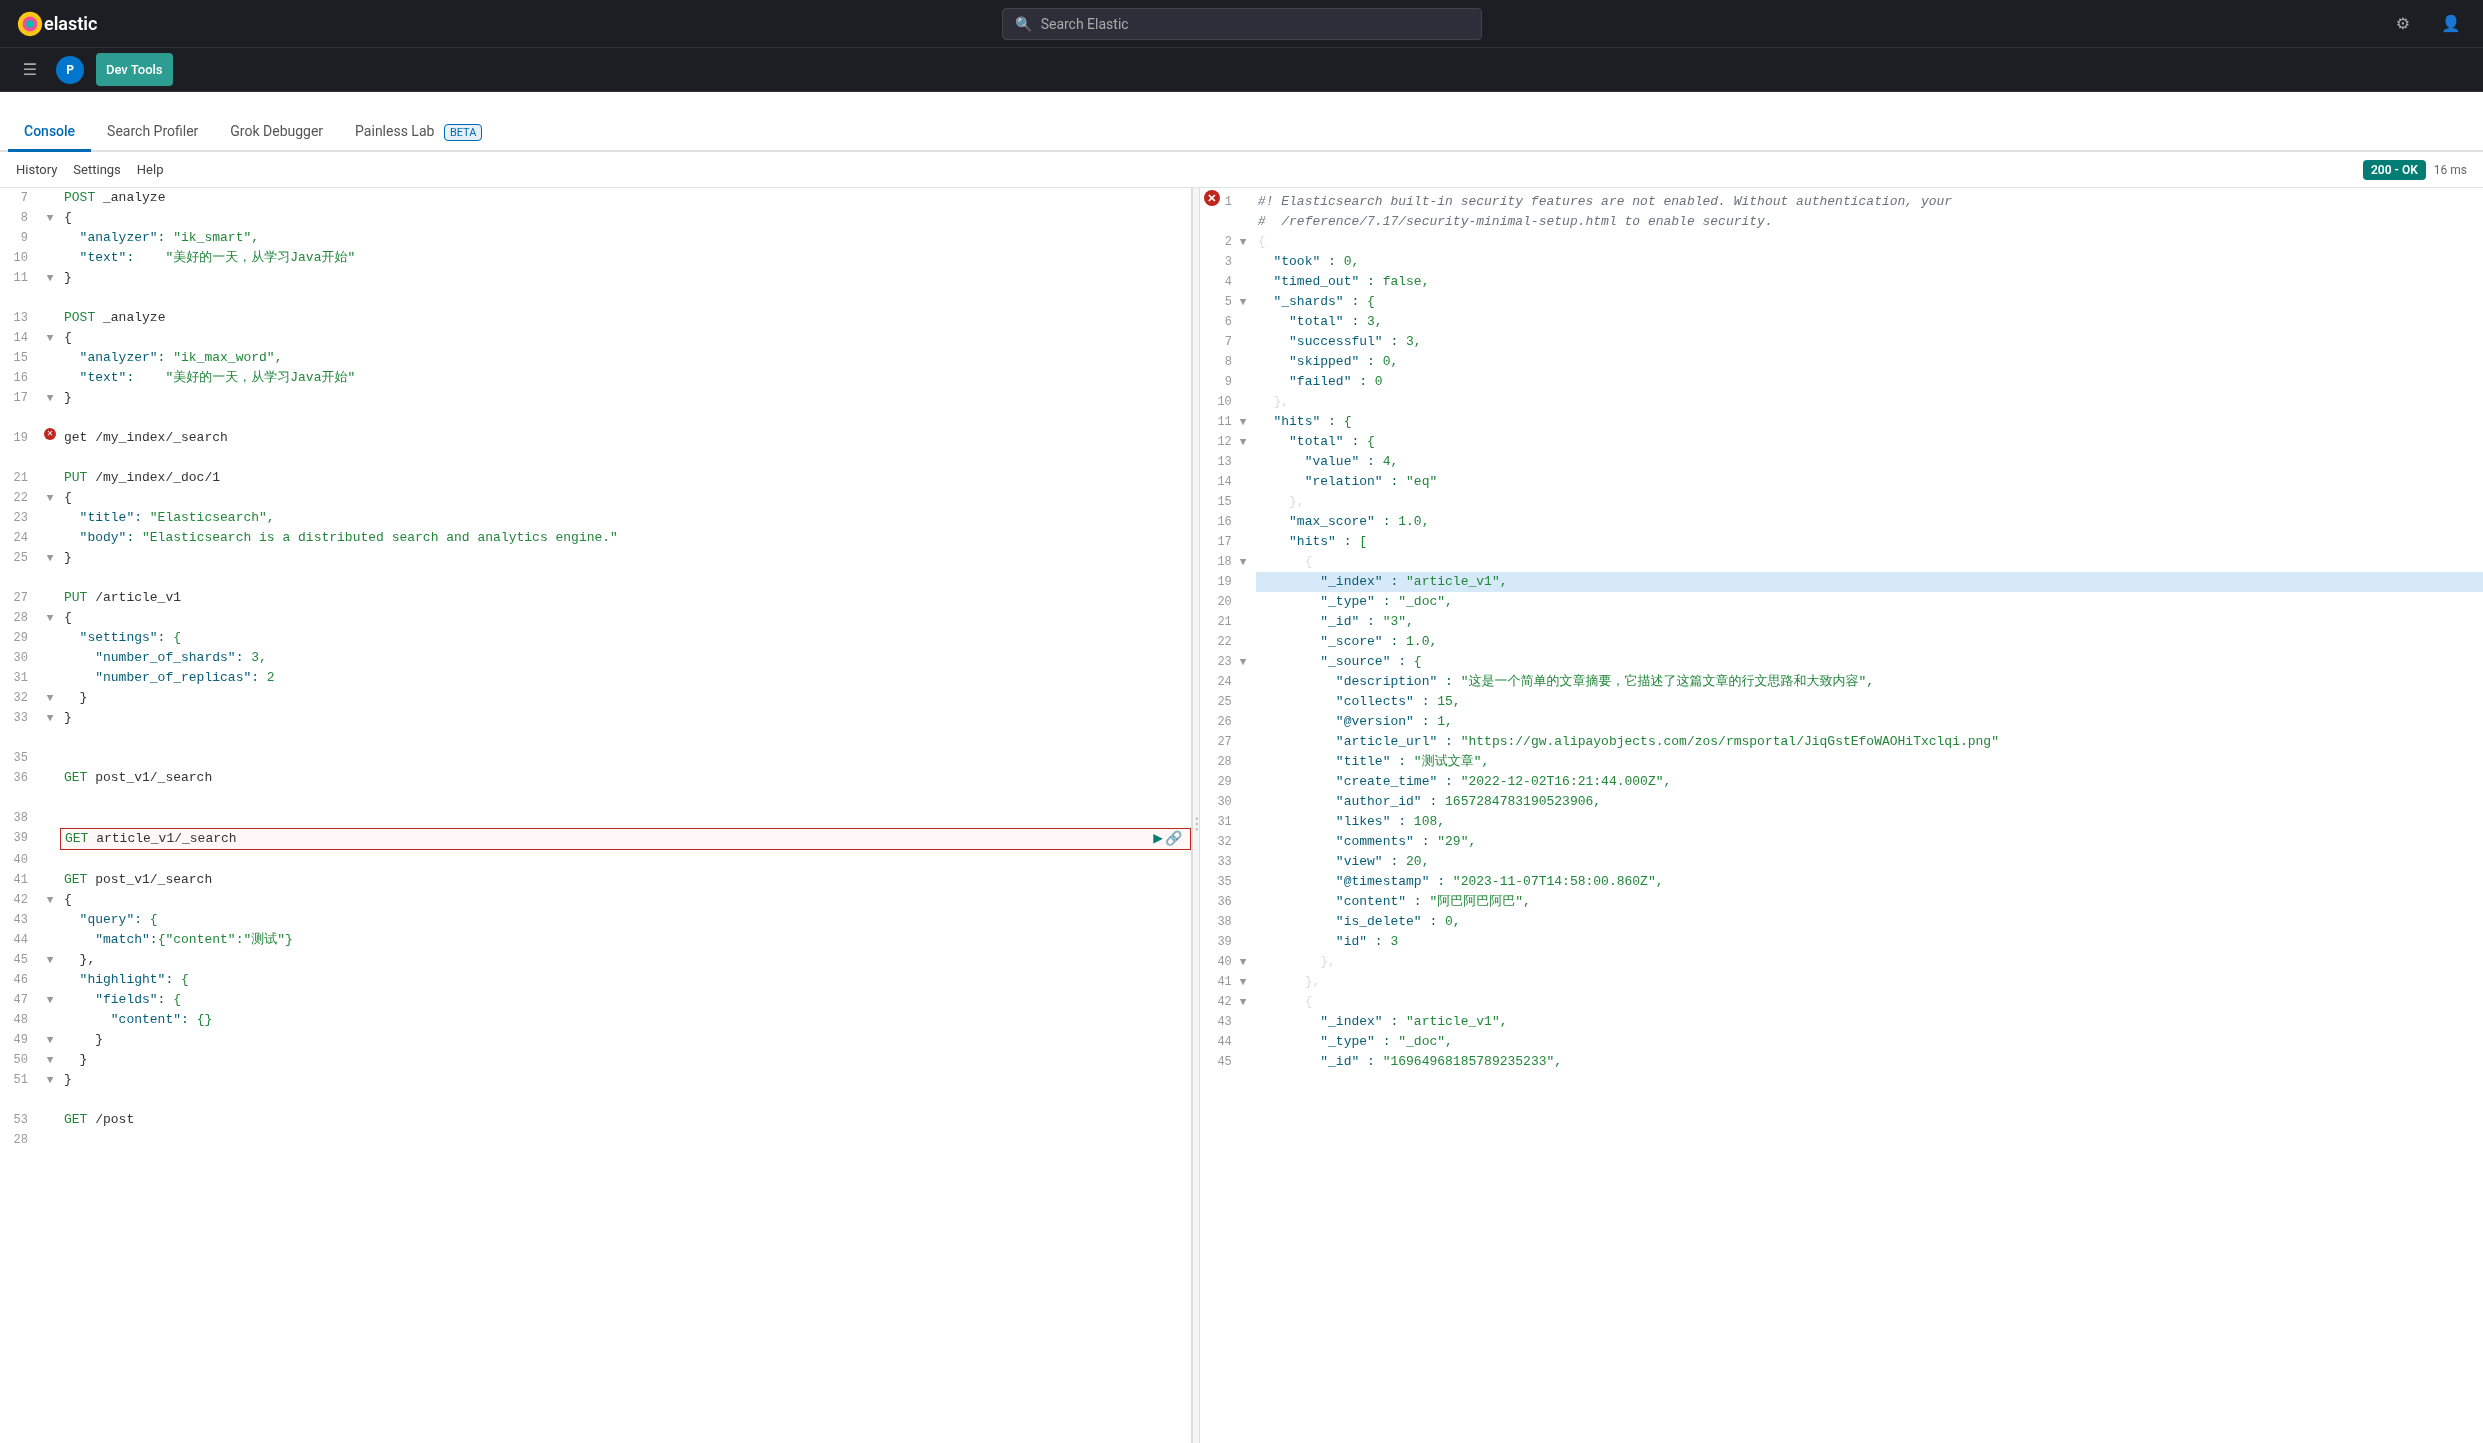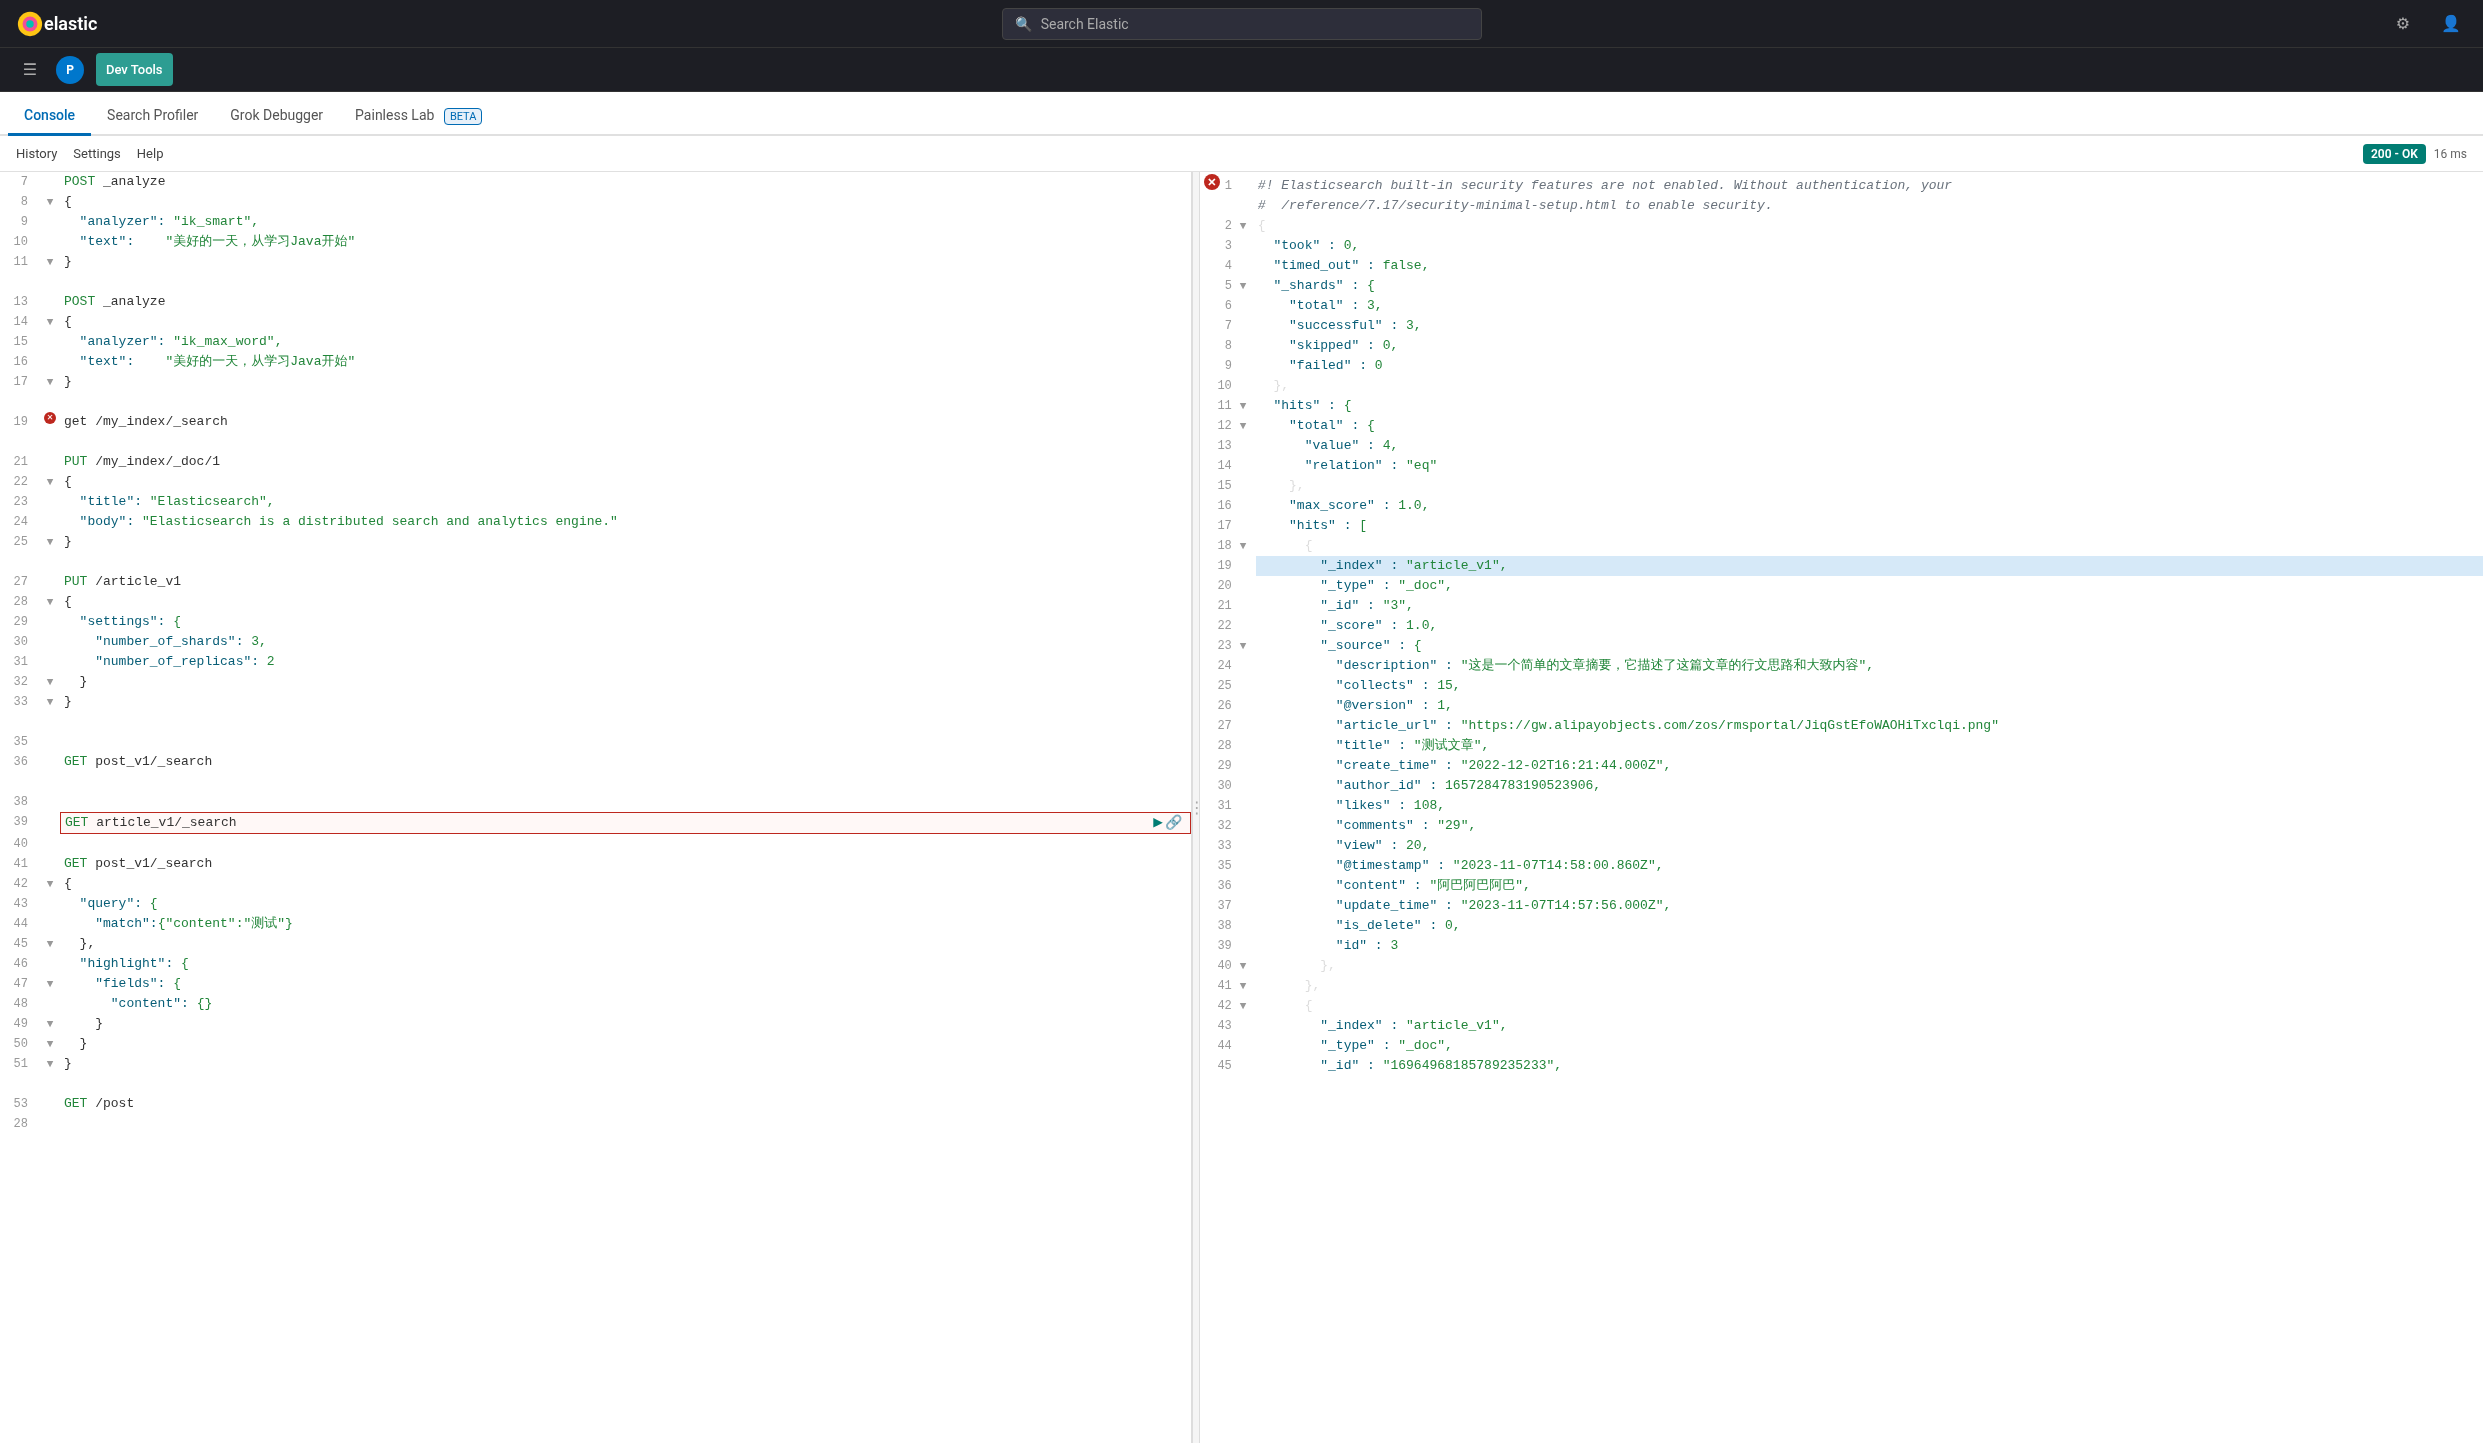--- a/index.html
+++ b/index.html
@@ -98,21 +98,21 @@
       color: #fff;
       padding: 9px 10px;
       border-radius: 4px;
       font-size: 13px;
       font-weight: 500;
     }
 
     
     .tabs-bar {
       background: #fff;
-      height: 44px;
+      height: 60px;
       display: flex;
       align-items: flex-end;
       padding: 0 0 0 8px;
       border-bottom: 2px solid #e0e0e0;
     }
     .tab-item {
       padding: 10px 16px;
       font-size: 14px;
       color: #555;
       cursor: pointer;
@@ -874,25 +874,20 @@
           <div class="output-line-number">35</div>
           <div class="output-fold"></div>
           <div class="output-content-text"><span class="c-teal">          "@timestamp" :</span><span class="c-green"> "2023-11-07T14:58:00.860Z",</span></div>
         </div>
         <div class="output-line">
           <div class="output-line-number">36</div>
           <div class="output-fold"></div>
           <div class="output-content-text"><span class="c-teal">          "content" :</span><span class="c-green"> "阿巴阿巴阿巴",</span></div>
         </div>
         <div class="output-line">
-          <div class="output-line-number">37</div>
-          <div class="output-fold"></div>
-          <div class="output-content-text"><span class="c-teal">          "update_time" :</span><span class="c-green"> "2023-11-07T14:57:56.000Z",</span></div>
-        </div>
-        <div class="output-line">
           <div class="output-line-number">38</div>
           <div class="output-fold"></div>
           <div class="output-content-text"><span class="c-teal">          "is_delete" :</span><span class="c-green"> 0,</span></div>
         </div>
         <div class="output-line">
           <div class="output-line-number">39</div>
           <div class="output-fold"></div>
           <div class="output-content-text"><span class="c-teal">          "id" :</span><span class="c-green"> 3</span></div>
         </div>
         <div class="output-line">

